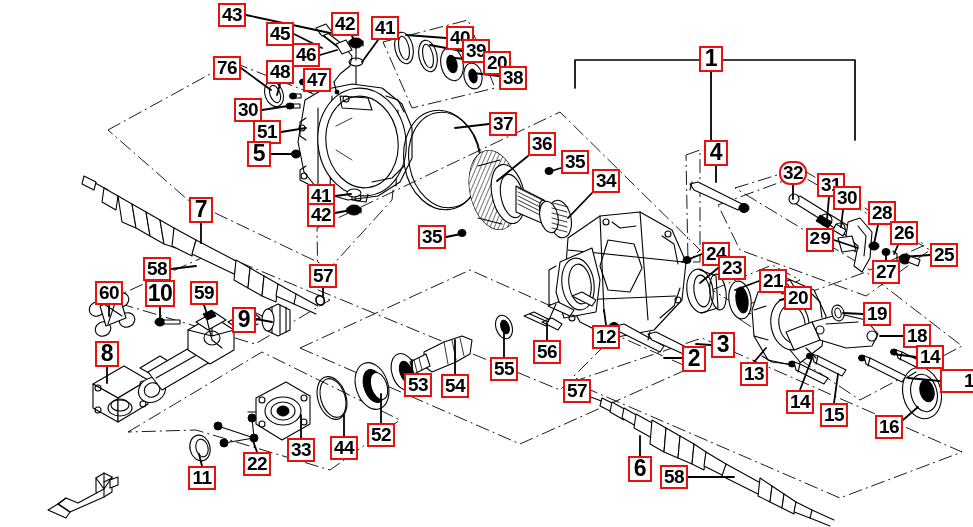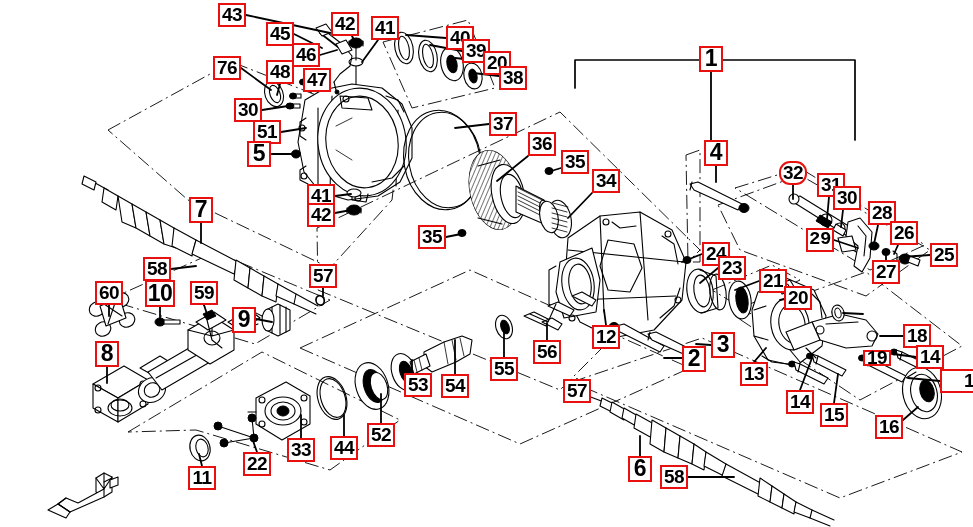--- a/index.html
+++ b/index.html
@@ -562,21 +562,21 @@
       <div class="callout sz-m" style="left: 833px; top: 186px; width: 28px; height: 24px; text-align: center;">30</div>
       <div class="callout sz-m" style="left: 868px; top: 201px; width: 28px; height: 24px;">28</div>
       <div class="callout sz-m" style="left: 890px; top: 221px; width: 28px; height: 24px;">26</div>
       <div class="callout sz-m" style="left: 930px; top: 243px; width: 28px; height: 24px;">25</div>
       <div class="callout sz-m" style="left: 872px; top: 260px; width: 28px; height: 24px;">27</div>
       <div class="callout sz-m" style="left: 806px; top: 228px; width: 28px; height: 24px; font-family: Liberation Mono, monospace;">29</div>
       <div class="callout sz-m" style="left: 702px; top: 242px; width: 28px; height: 24px;">24</div>
       <div class="callout sz-m" style="left: 718px; top: 256px; width: 28px; height: 24px;">23</div>
       <div class="callout sz-m" style="left: 759px; top: 269px; width: 28px; height: 24px;">21</div>
       <div class="callout sz-m" style="left: 784px; top: 286px; width: 28px; height: 24px;">20</div>
-      <div class="callout sz-m" style="left: 863px; top: 302px; width: 28px; height: 16px; margin-top: 48px;">19</div>
+      <div class="callout sz-m" style="left: 863px; top: 302px; width: 28px; height: 24px;">19</div>
       <div class="callout sz-m" style="left: 903px; top: 324px; width: 28px; height: 24px;">18</div>
       <div class="callout sz-m" style="left: 916px; top: 345px; width: 28px; height: 24px;">14</div>
       <div class="callout sz-m" style="left: 940px; top: 369px; width: 28px; height: 24px; padding-left: 32px;">17</div>
       <div class="callout sz-m" style="left: 875px; top: 415px; width: 28px; height: 24px;">16</div>
       <div class="callout sz-m" style="left: 820px; top: 403px; width: 28px; height: 24px;">15</div>
       <div class="callout sz-m" style="left: 786px; top: 390px; width: 28px; height: 24px;">14</div>
       <div class="callout sz-m" style="left: 740px; top: 362px; width: 28px; height: 24px;">13</div>
       <div class="callout sz-m" style="left: 592px; top: 325px; width: 28px; height: 24px;">12</div>
       <div class="callout sz-l" style="left: 711px; top: 332px; width: 24px; height: 26px;">3</div>
       <div class="callout sz-l" style="left: 682px; top: 346px; width: 24px; height: 26px;">2</div>

